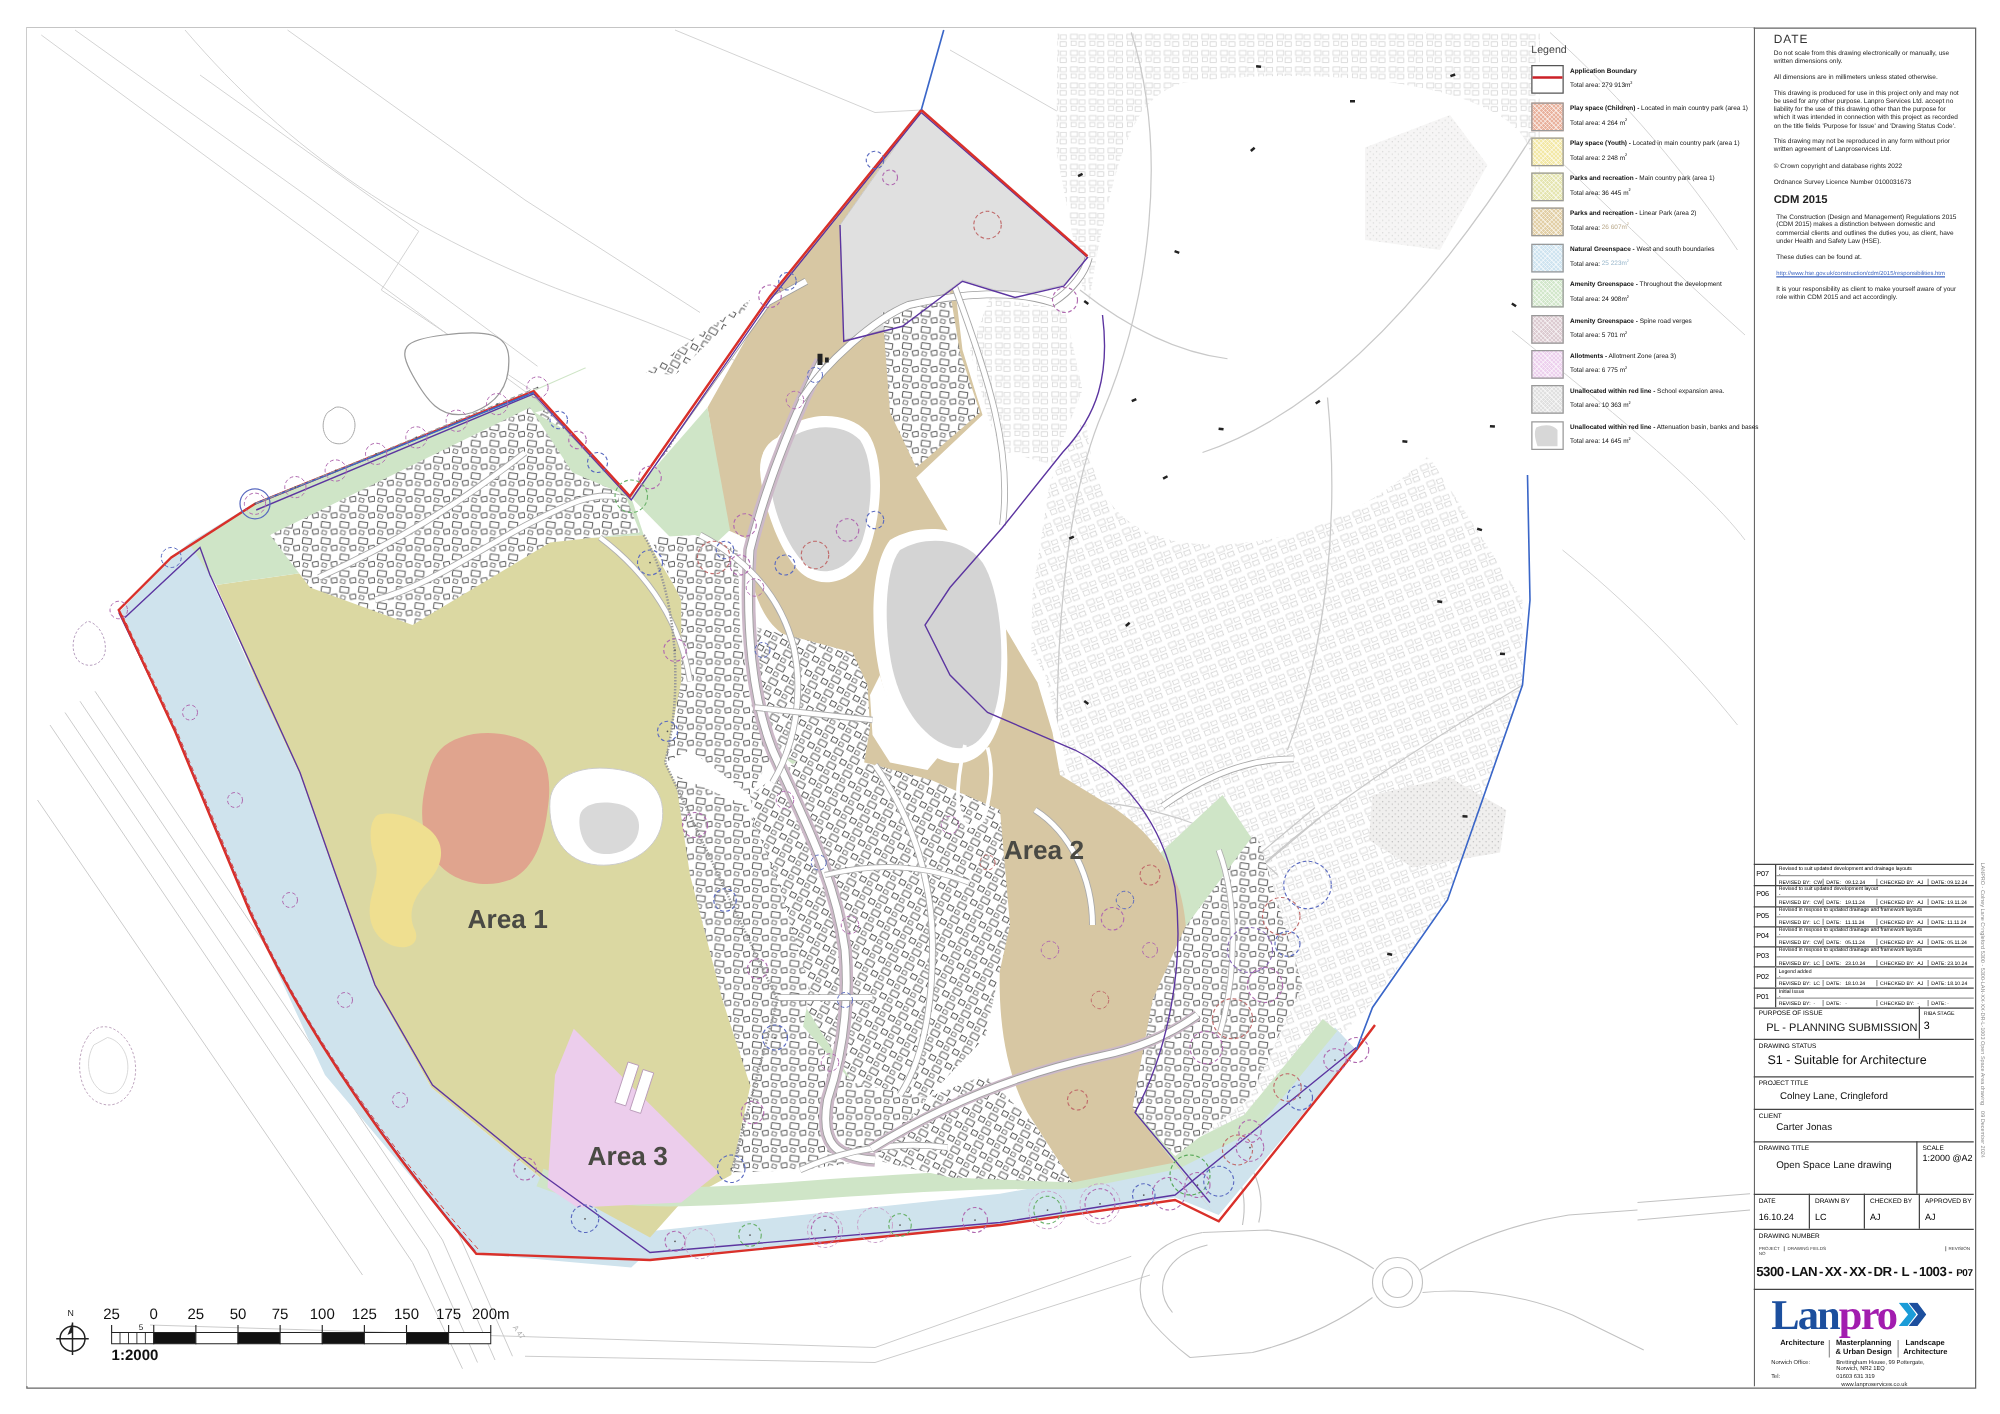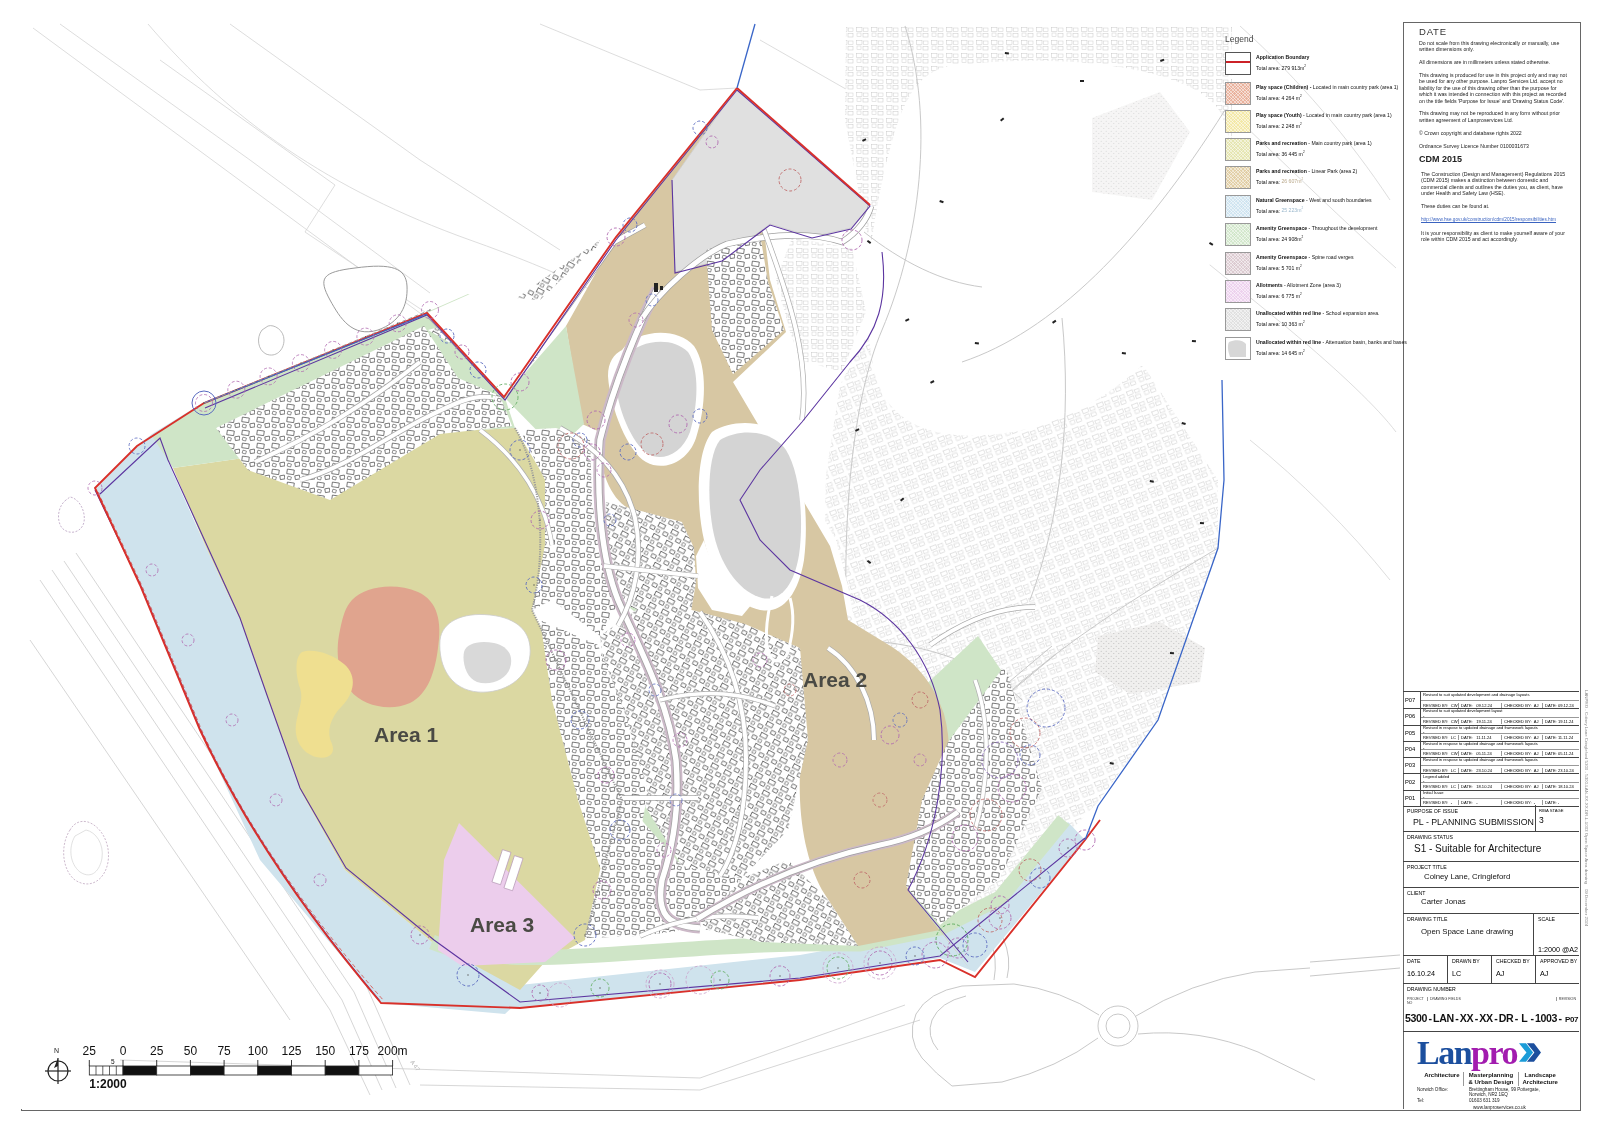--- a/index.html
+++ b/index.html
@@ -582,21 +582,21 @@
   </div>
 <div style="position:absolute;left:1403px;top:887px;width:176px;height:26px;border-bottom:1px solid #444">
     <div style="font-size:5.2px;padding:3px 0 0 4px">CLIENT</div>
     <div style="position:absolute;left:18px;top:10px;font-size:7.8px;color:#111">Carter Jonas</div>
   </div>
 <div style="position:absolute;left:1403px;top:913px;width:176px;height:42px;border-bottom:1px solid #444">
     <div style="font-size:5.2px;padding:3px 0 0 4px">DRAWING TITLE</div>
     <div style="position:absolute;left:18px;top:14px;font-size:7.8px;color:#111;white-space:nowrap">Open Space Lane drawing</div>
     <div style="position:absolute;left:130px;top:0;width:46px;height:42px;border-left:1px solid #444">
       <div style="font-size:5.2px;padding:3px 0 0 4px">SCALE</div>
-      <div style="position:absolute;left:4px;top:32px;font-size:7.2px;white-space:nowrap">1:2000 @A2</div>
+      <div style="position:absolute;left:4px;top:9px;font-size:7.2px;white-space:nowrap">1:2000 @A2</div>
     </div>
   </div>
 <div style="position:absolute;left:1403px;top:955px;width:176px;height:28px;border-bottom:1px solid #444">
     <div style="position:absolute;left:0px;top:0;width:44px;height:28px;overflow:hidden">
       <div style="font-size:5.2px;padding:3px 0 0 4px;white-space:nowrap">DATE</div>
       <div style="font-size:7.2px;padding:5px 0 0 4px">16.10.24</div>
     </div>
     <div style="position:absolute;left:44px;top:0;width:44px;height:28px;border-left:1px solid #444;overflow:hidden">
       <div style="font-size:5.2px;padding:3px 0 0 4px;white-space:nowrap">DRAWN BY</div>
       <div style="font-size:7.2px;padding:5px 0 0 4px">LC</div>

